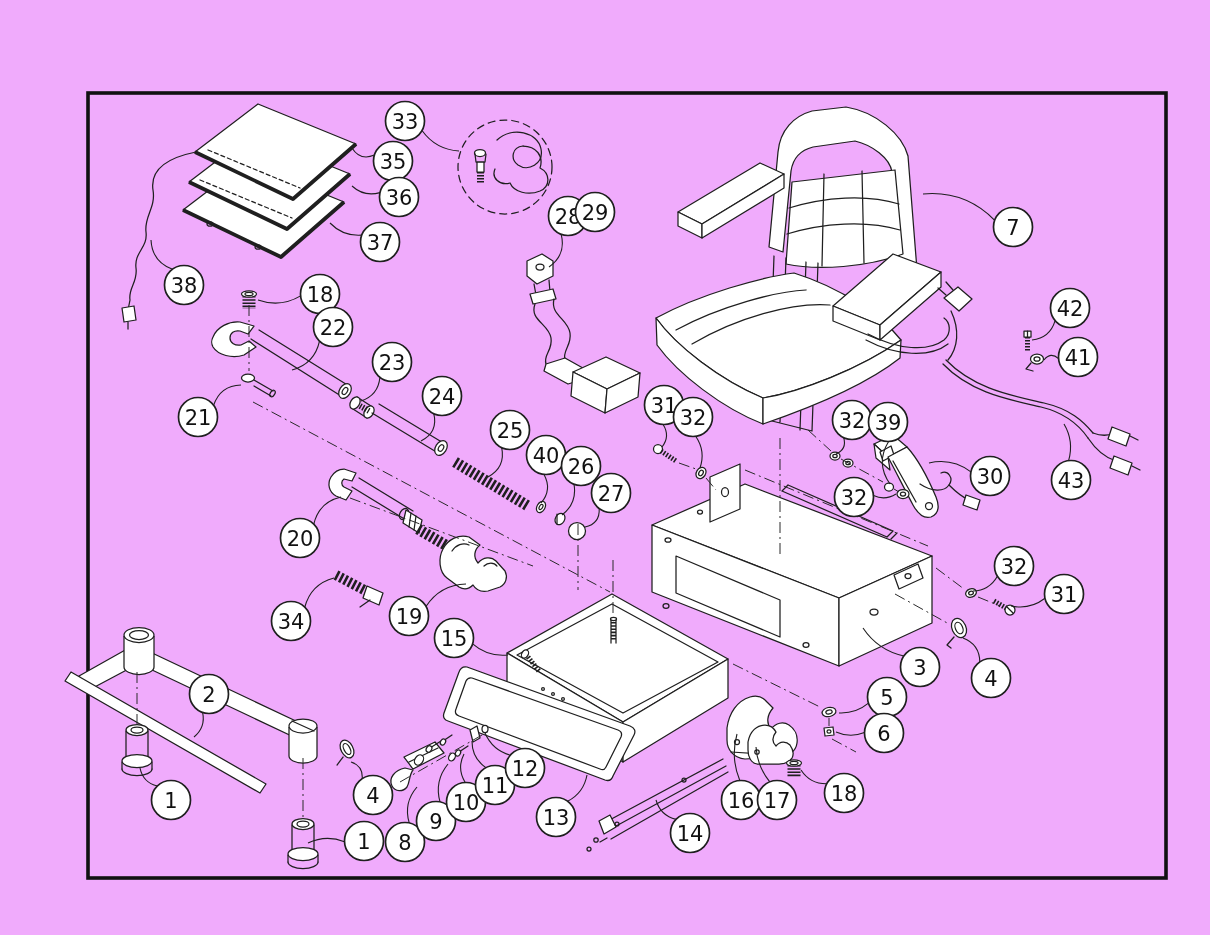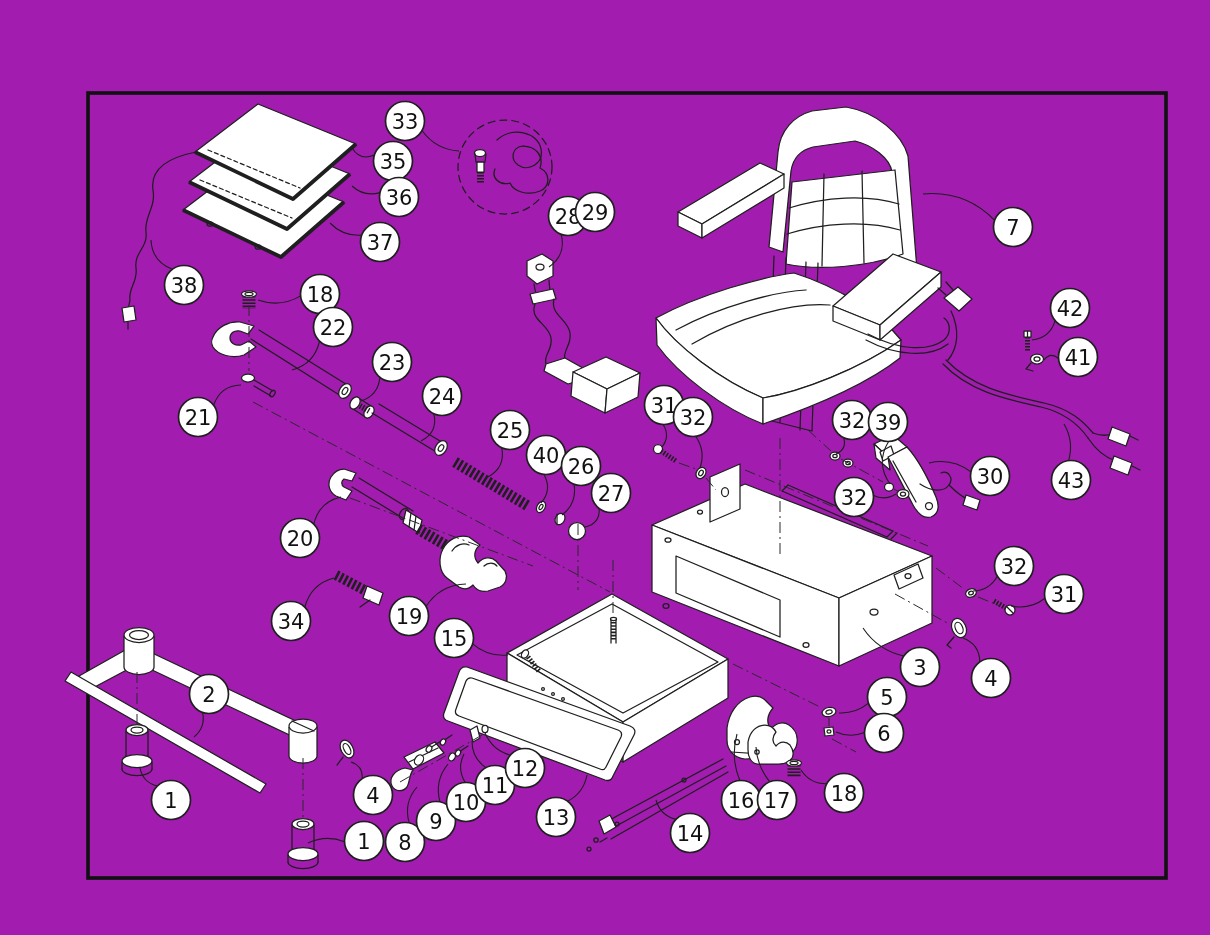--- a/index.html
+++ b/index.html
@@ -1,16 +1,16 @@
 <!DOCTYPE html>
 <html><head>
 <meta charset="utf-8">
 <style>
   html,body{margin:0;padding:0;background:#ffffff;}
-  #canvas{position:relative;width:1210px;height:935px;background:#a21caf;overflow:hidden;
+  #canvas{position:relative;width:1210px;height:935px;background:#f0abfc;overflow:hidden;
           font-family:"DejaVu Sans",sans-serif;}
   svg{display:block;}
   .ln{fill:none;stroke:#1f1f1f;stroke-width:1.25;stroke-linecap:round;stroke-linejoin:round;}
   .fc{fill:#ffffff;stroke:#1f1f1f;stroke-width:1.25;stroke-linejoin:round;}
   .thick{stroke-width:3.8;stroke-linecap:butt;}
   .coil{fill:none;stroke:#1f1f1f;stroke-linecap:butt;}
   .dd{fill:none;stroke:#2a2a2a;stroke-width:1;stroke-dasharray:11 4 2 4;}
   .dsh{stroke-dasharray:7 5;}
   .leader{fill:none;stroke:#1f1f1f;stroke-width:1.1;}
   .balloon{fill:#ffffff;stroke:#1f1f1f;stroke-width:1.7;}

